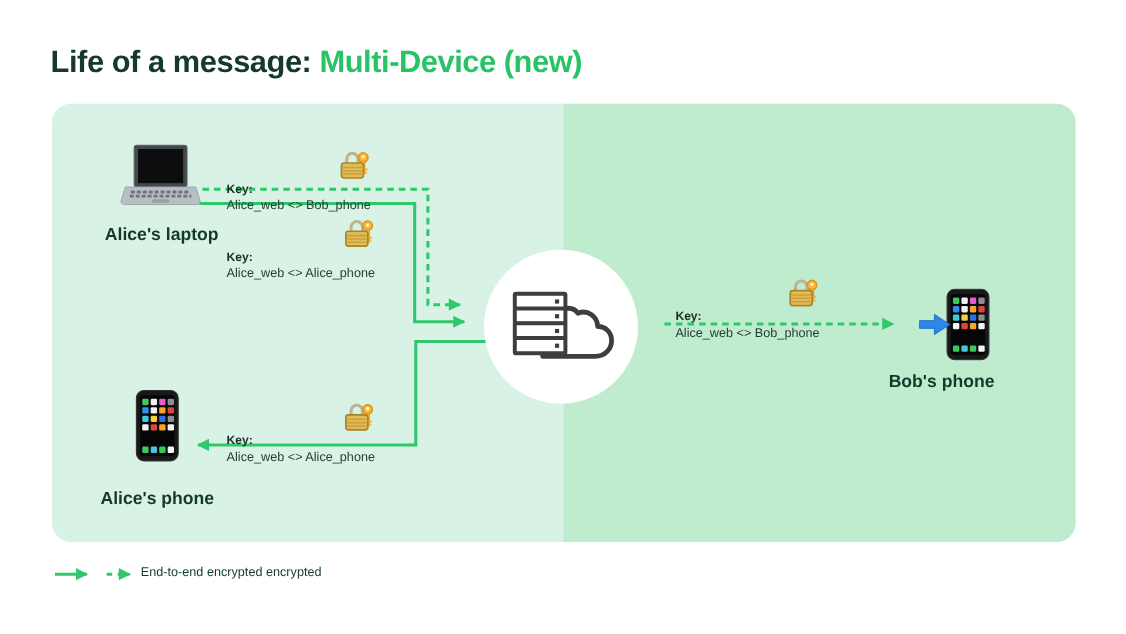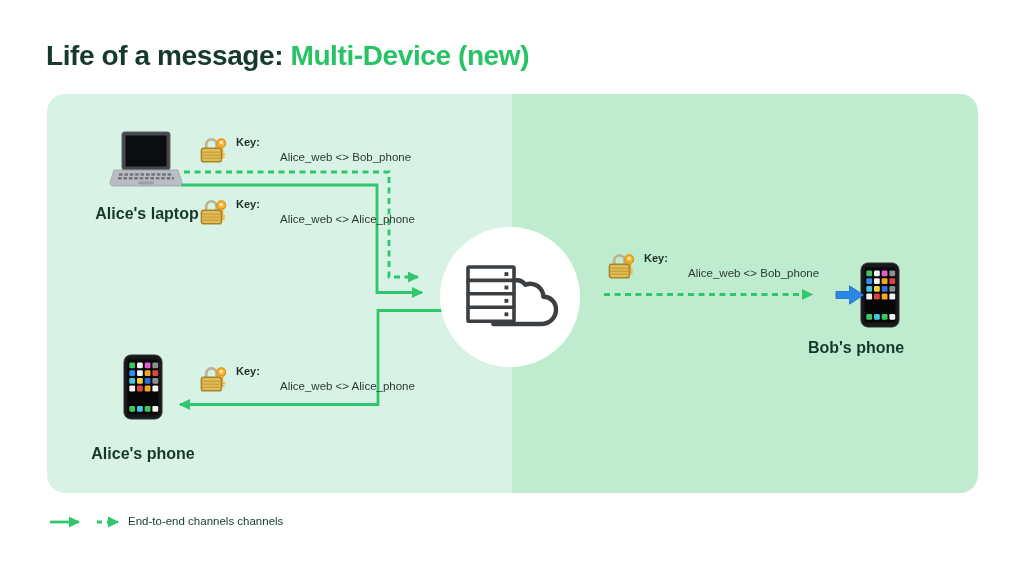--- a/index.html
+++ b/index.html
@@ -32,24 +32,24 @@
   .alice-phone-icon{left:121px;top:354px;z-index:4;}
   .bob-phone-icon{left:858px;top:262px;z-index:4;}
   .blue-arrow-icon{left:835px;top:283px;z-index:5;}
 
   .dev-label{z-index:5;font-size:16px;font-weight:700;color:#14382a;text-align:center;white-space:nowrap;}
   .lbl-laptop{left:87px;top:205px;width:120px;}
   .lbl-alice-phone{left:83px;top:429px;width:120px;margin-top:16px;}
   .lbl-bob-phone{left:796px;top:339px;width:120px;}
 
   
-  .keylabel{z-index:5;display:flex;align-items:center;}
+  .keylabel{z-index:5;display:flex;align-items:flex-end;flex-direction:column;}
   .keylabel .ktext{margin-left:8px;padding-top:1px;}
   .keylabel .kname{font-size:11px;font-weight:700;color:#1c2e25;line-height:1.25;}
-  .keylabel .kpair{font-size:11.5px;color:#2c3b33;line-height:1.25;margin-left:44px;}
+  .keylabel .kpair{font-size:11.5px;color:#2c3b33;line-height:1.25;}
   .key-1{left:198px;top:135px;}
   .key-2{left:198px;top:197px;}
   .key-3{left:198px;top:364px;}
   .key-4{left:606px;top:251px;}
 
   
   .legend-text{left:128px;top:515px;font-size:11.5px;color:#113c2c;z-index:5;}
 </style>
 </head>
 <body>
@@ -205,13 +205,13 @@
 <div class="abs keylabel key-4">
   <svg width="30" height="30" viewBox="0 0 30 30">
       <use href="#def-lock-key"></use>
     </svg>
   <div class="ktext">
     <div class="kname">Key:</div>
     <div class="kpair">Alice_web &lt;&gt; Bob_phone</div>
   </div>
 </div>
 
-<div class="abs legend-text">End-to-end channels channels</div>
+<div class="abs legend-text">End-to-end encrypted encrypted</div>
 
 </body></html>

